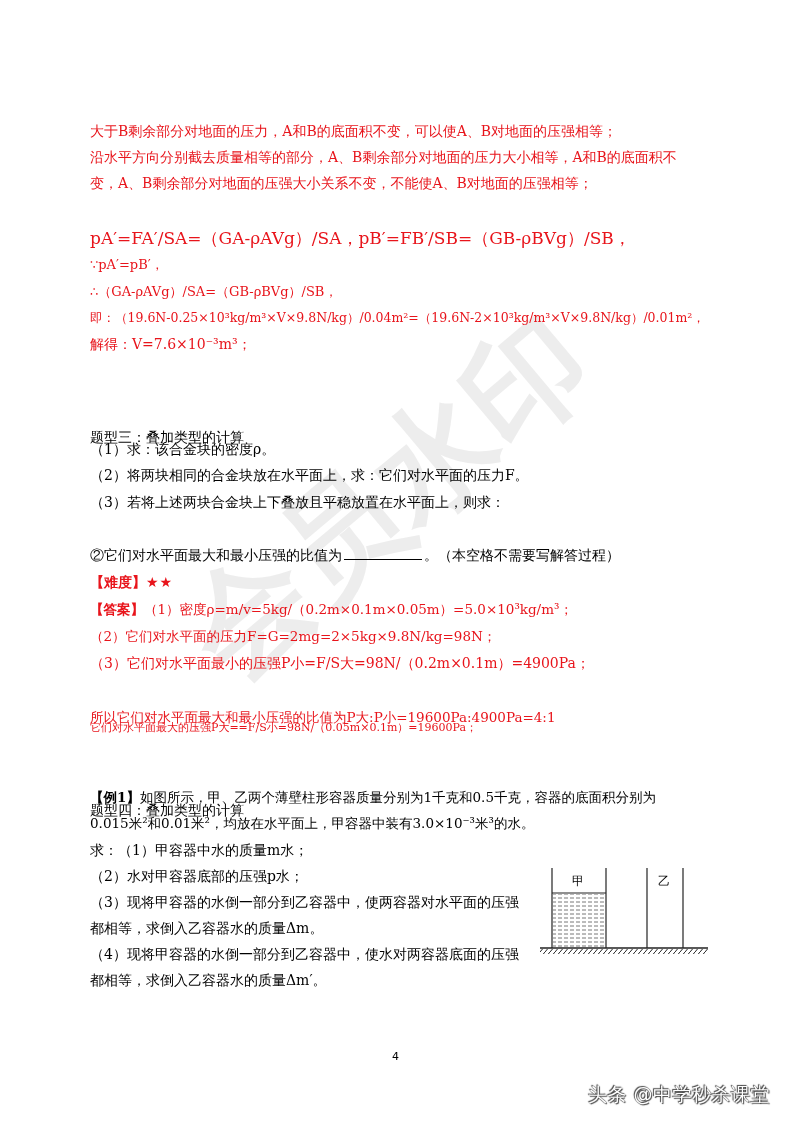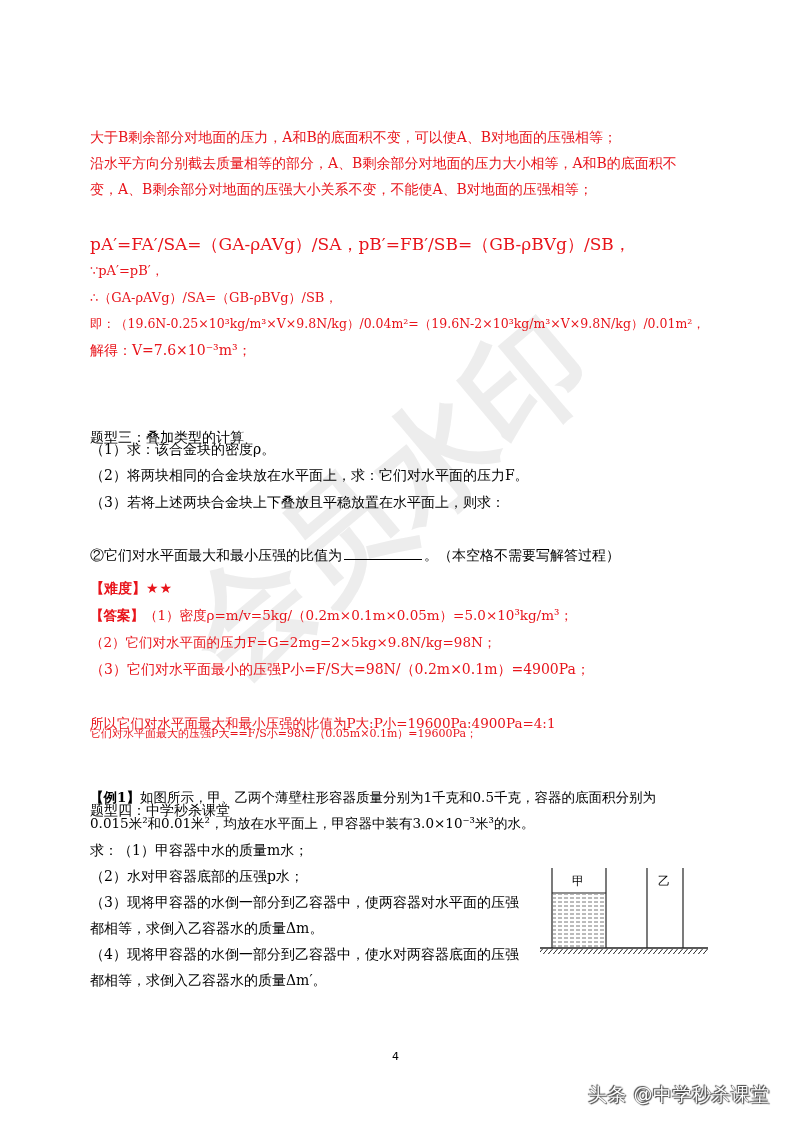--- a/index.html
+++ b/index.html
@@ -1,20 +1,20 @@
 <!DOCTYPE html>
 <html><head>
 <meta charset="utf-8">
 <style>
   html, body { margin: 0; padding: 0; background: #ffffff; }
   body { width: 793px; height: 1122px; position: relative; overflow: hidden;
          font-family: "DejaVu Serif", "Liberation Serif", serif; }
   .page { position: absolute; left: 0; top: 0; width: 793px; height: 1122px; }
   .line { position: absolute; left: 90px; font-size: 14px; line-height: 20px; white-space: nowrap; color: #000; }
-  .red { color: #e8141b; margin-top: 6px; }
+  .red { color: #e8141b; }
   .heading { font-weight: normal; margin-top: 40px; }
   .blank { display: inline-block; width: 78px; border-bottom: 1px solid #000; height: 14px; vertical-align: baseline; margin: 0 2px; }
   .label-bracket { font-weight: bold; }
   .stars { letter-spacing: 1px; }
   .watermark { position: absolute; left: 200px; top: 420px; width: 420px; height: 300px; pointer-events: none;
                color: rgba(190,190,190,0.28); font-size: 120px; font-weight: bold; transform: rotate(-40deg);
                font-family: "DejaVu Sans", sans-serif; white-space: nowrap; }
   .page-num { position: absolute; left: 392px; top: 1050px; font-size: 11px; font-family: "DejaVu Sans", sans-serif; color: #000; }
   .brand { position: absolute; left: 588px; top: 1082px; font-size: 19px; font-family: "DejaVu Sans", sans-serif; color: #fff;
            text-shadow: 0 0 1px #333, 1px 1px 1px #444, -1px -1px 1px #444; letter-spacing: 0.5px; }
@@ -47,21 +47,21 @@
     <span class="label-bracket">【难度】</span><span class="stars">★★</span>
   </div>
   <div class="line red" style="top:599px; font-size:13.5px">
     <span class="label-bracket">【答案】</span><span>（1）密度ρ=m/v=5kg/（0.2m×0.1m×0.05m）=5.0×10³kg/m³；</span>
   </div>
   <div class="line red" style="top:626px; font-size:13.5px">（2）它们对水平面的压力F=G=2mg=2×5kg×9.8N/kg=98N；</div>
   <div class="line red" style="top:653px; font-size:14px">（3）它们对水平面最小的压强P小=F/S大=98N/（0.2m×0.1m）=4900Pa；</div>
   <div class="line red" style="top:718px; font-size:11px">它们对水平面最大的压强P大==F/S小=98N/（0.05m×0.1m）=19600Pa；</div>
   <div class="line red" style="top:707px; font-size:13.5px">所以它们对水平面最大和最小压强的比值为P大:P小=19600Pa:4900Pa=4:1</div>
 
-  <div class="line heading" style="top:760px">题型四：中学秒杀课堂</div>
+  <div class="line heading" style="top:760px">题型四：叠加类型的计算</div>
   <div class="line" style="top:787px; font-size:13.5px">
     <span class="label-bracket">【例1】</span><span>如图所示，甲、乙两个薄壁柱形容器质量分别为1千克和0.5千克，容器的底面积分别为</span>
   </div>
   <div class="line" style="top:813px; font-size:13.5px">0.015米²和0.01米²，均放在水平面上，甲容器中装有3.0×10⁻³米³的水。</div>
   <div class="line" style="top:840px">求：（1）甲容器中水的质量m水；</div>
   <div class="line" style="top:866px">（2）水对甲容器底部的压强p水；</div>
   <div class="line" style="top:892px">（3）现将甲容器的水倒一部分到乙容器中，使两容器对水平面的压强</div>
   <div class="line" style="top:918px">都相等，求倒入乙容器水的质量Δm。</div>
   <div class="line" style="top:944px">（4）现将甲容器的水倒一部分到乙容器中，使水对两容器底面的压强</div>
   <div class="line" style="top:970px">都相等，求倒入乙容器水的质量Δm′。</div>

